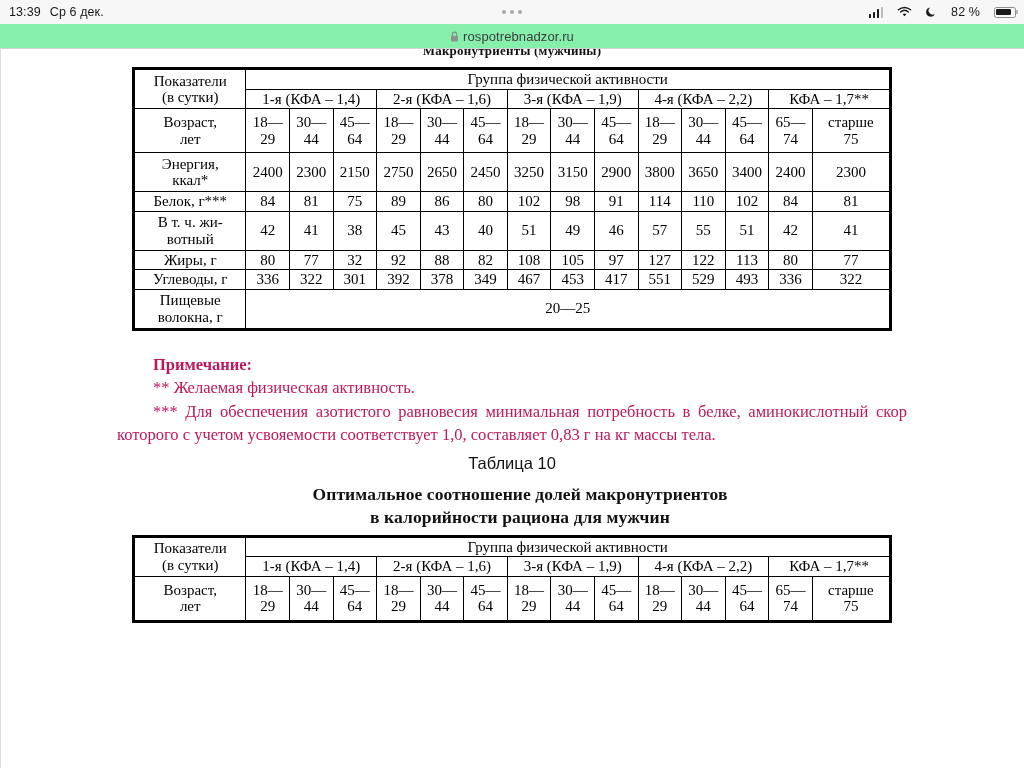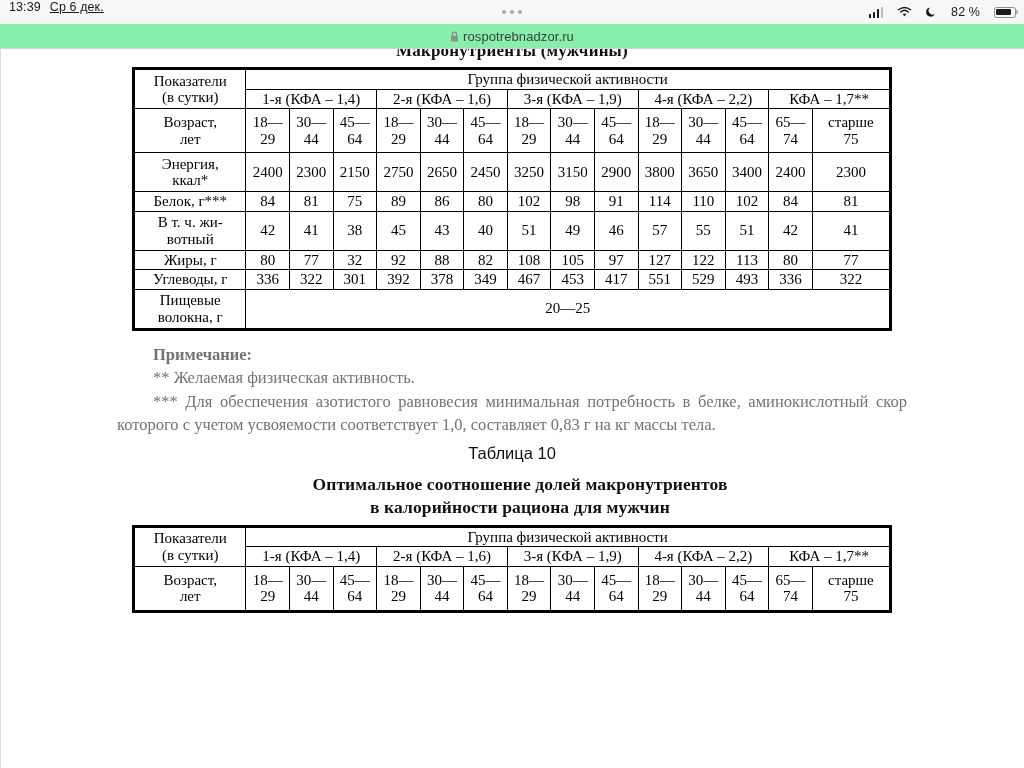--- a/index.html
+++ b/index.html
@@ -11,34 +11,35 @@
     font-family: "Liberation Serif", "DejaVu Serif", serif;
   }
 
   
   .statusbar {
     position: relative;
     width: 1024px;
     height: 24px;
     background: #f7f7f7;
     display: flex;
+    align-items: center;
     font-family: "Liberation Sans", "DejaVu Sans", sans-serif;
     font-size: 12.5px;
     color: #1a1a1a;
     user-select: none;
   }
   .sb-left {
     display: flex;
     align-items: baseline;
     gap: 9px;
     padding-left: 9px;
     white-space: nowrap;
   }
   .sb-time { font-weight: 400; letter-spacing: 0.1px; }
-  .sb-date { font-weight: 400; letter-spacing: 0.1px; text-decoration: underline; }
+  .sb-date { font-weight: 400; letter-spacing: 0.1px; }
 
   .sb-center {
     position: absolute;
     left: 0; right: 0;
     top: 0; bottom: 0;
     display: flex;
     align-items: center;
     justify-content: center;
     pointer-events: none;
   }
@@ -141,21 +142,21 @@
     left: 0; top: -8px;   
     width: 1022px;
     background: #ffffff;
   }
 
   
   .doc-title {
     text-align: center;
     font-family: "Liberation Serif", "DejaVu Serif", serif;
     font-weight: bold;
-    font-size: 17px;
+    font-size: 13px;
     color: #111;
     margin: 0;
     padding: 0;
     line-height: 20px;
     letter-spacing: 0.2px;
   }
 
   table.nutri {
     border-collapse: collapse;
     table-layout: fixed;
@@ -202,24 +203,24 @@
   tr.age-row td { height: 44px; }
 
   
   col.c-lbl  { width: 110px; }
   col.c-n    { width: 43px;  }
   col.c-wide { width: 76px;  }
 
   
   .notes {
     width: 790px;
-    margin: 14px auto 0 auto;
+    margin: 24px auto 0 auto;
     font-family: "Liberation Serif", "DejaVu Serif", serif;
     font-size: 16.5px;
-    color: #737373;
+    color: #be185d;
     line-height: 23.5px;
     text-align: justify;
   }
   .notes .note-head {
     font-weight: bold;
     text-indent: 36px;
     text-align: left;
     margin: 0;
   }
   .notes p.note {

